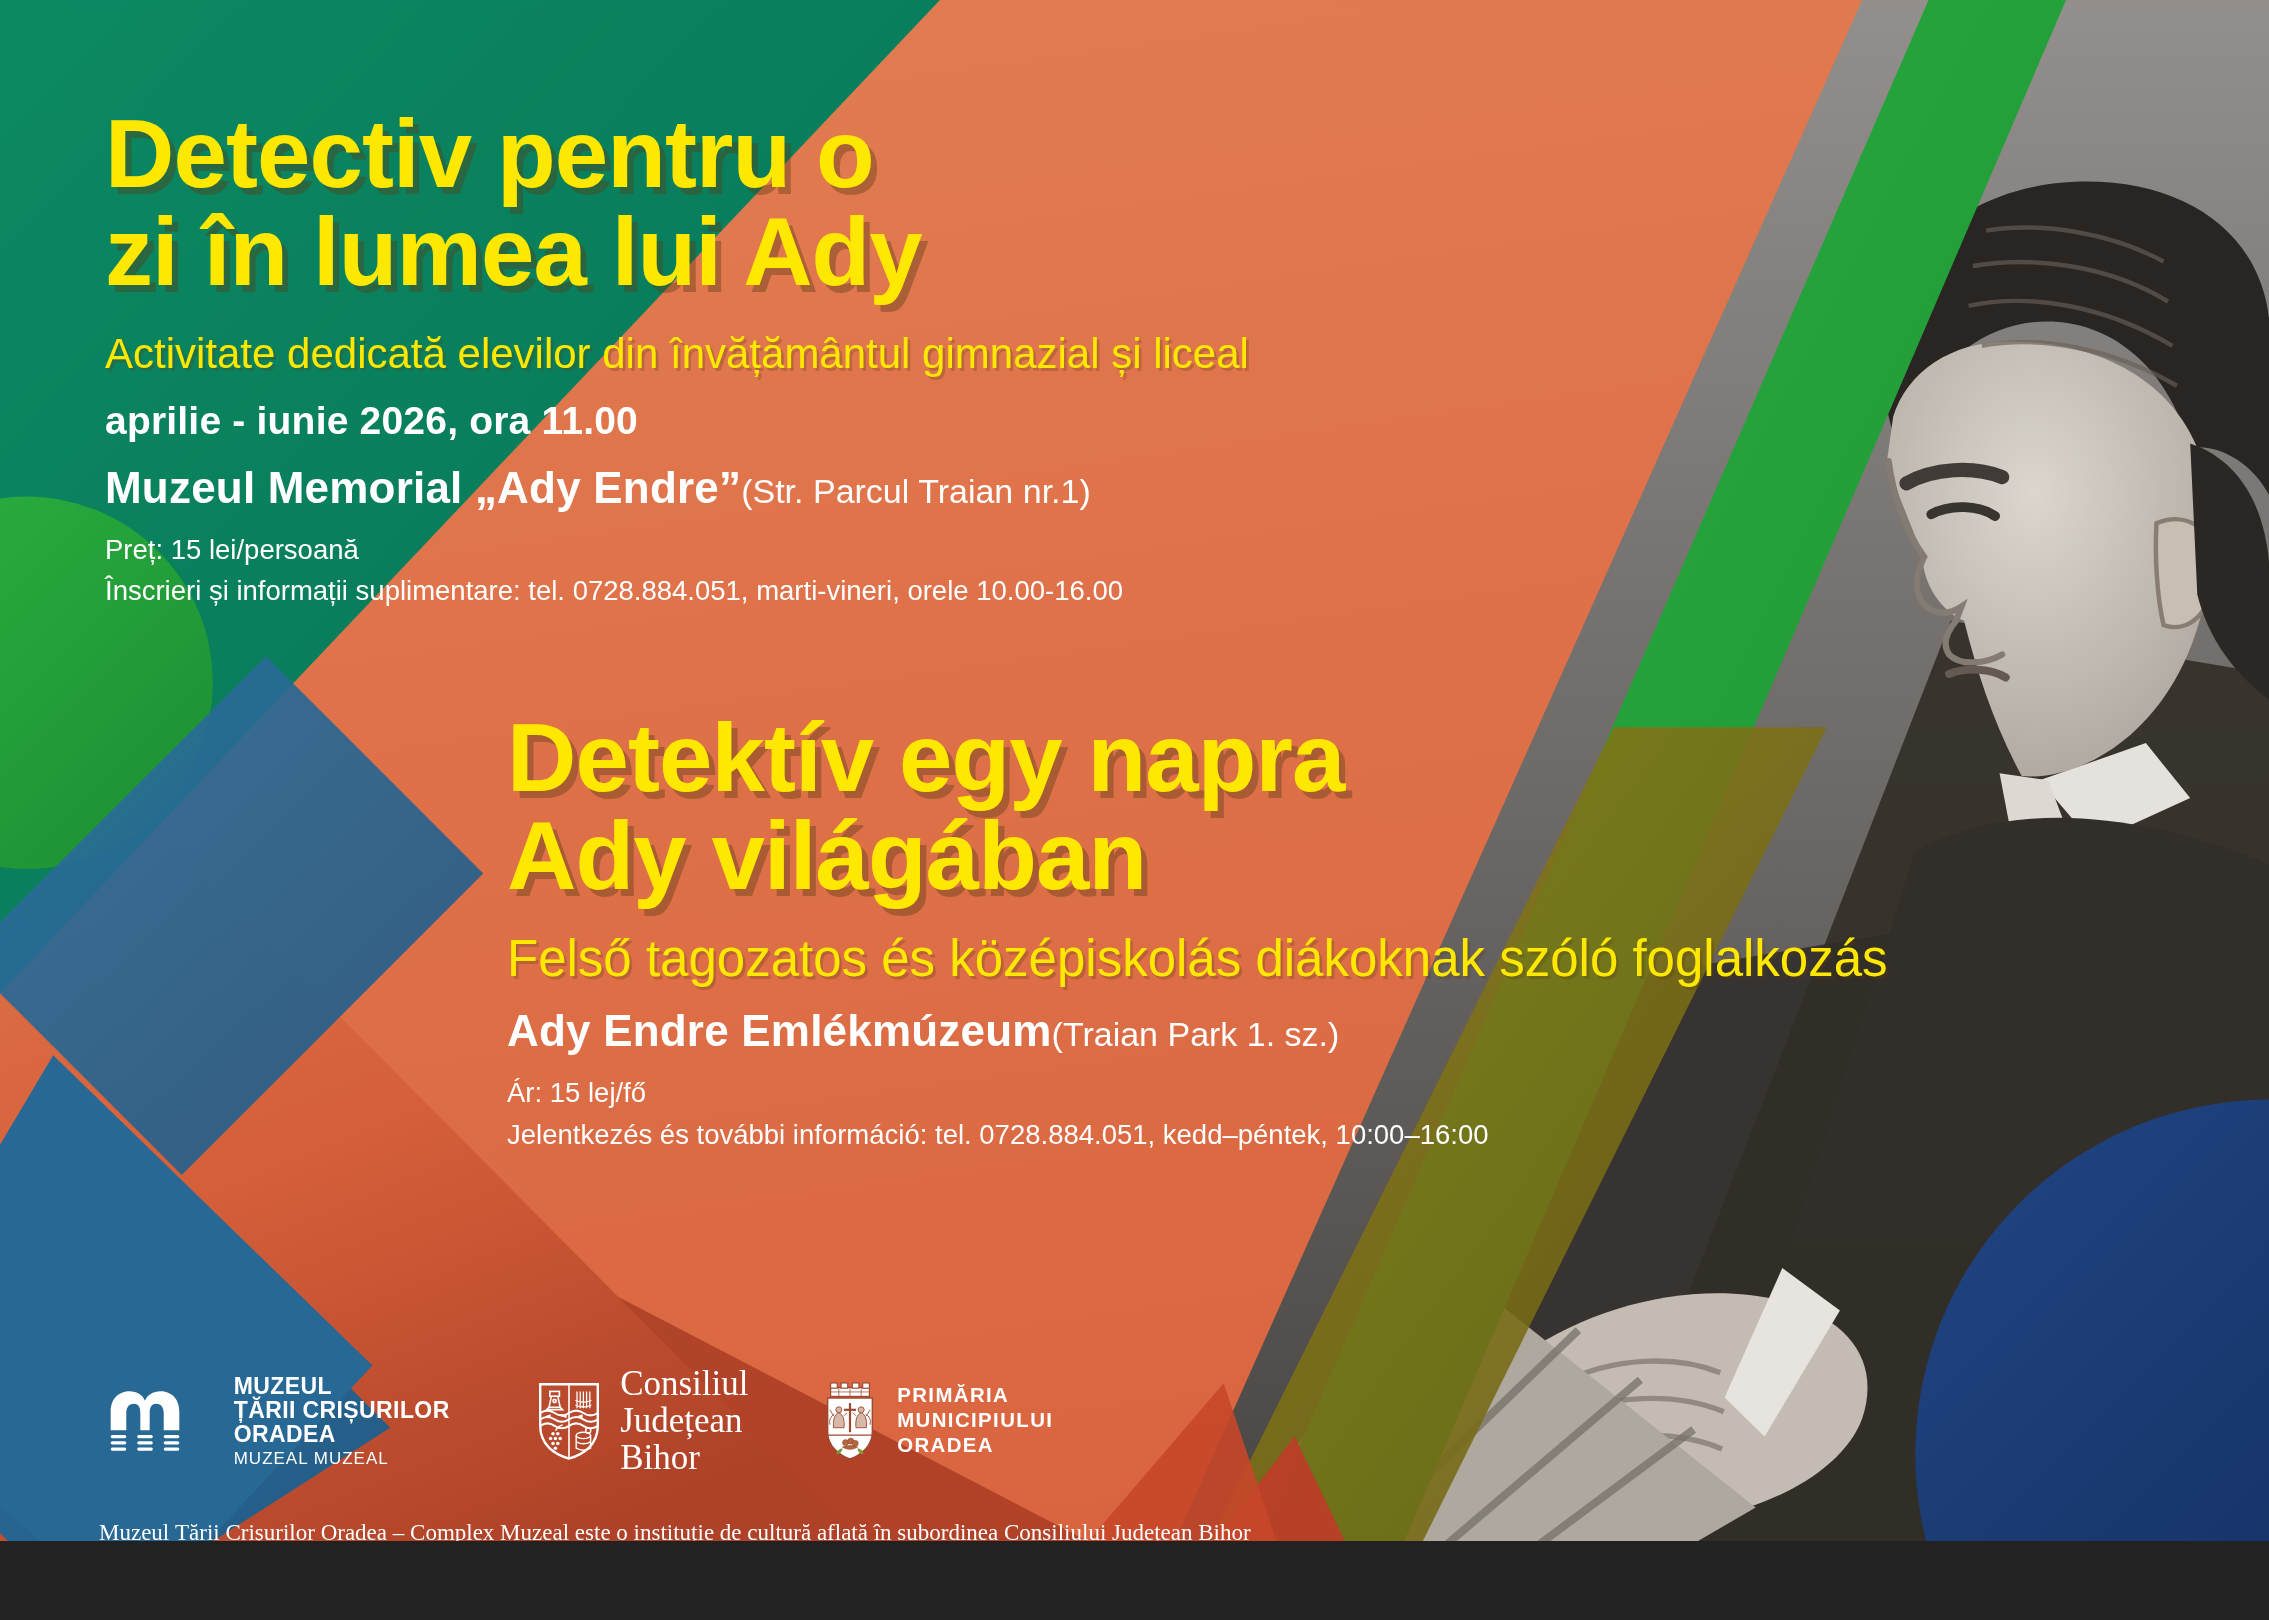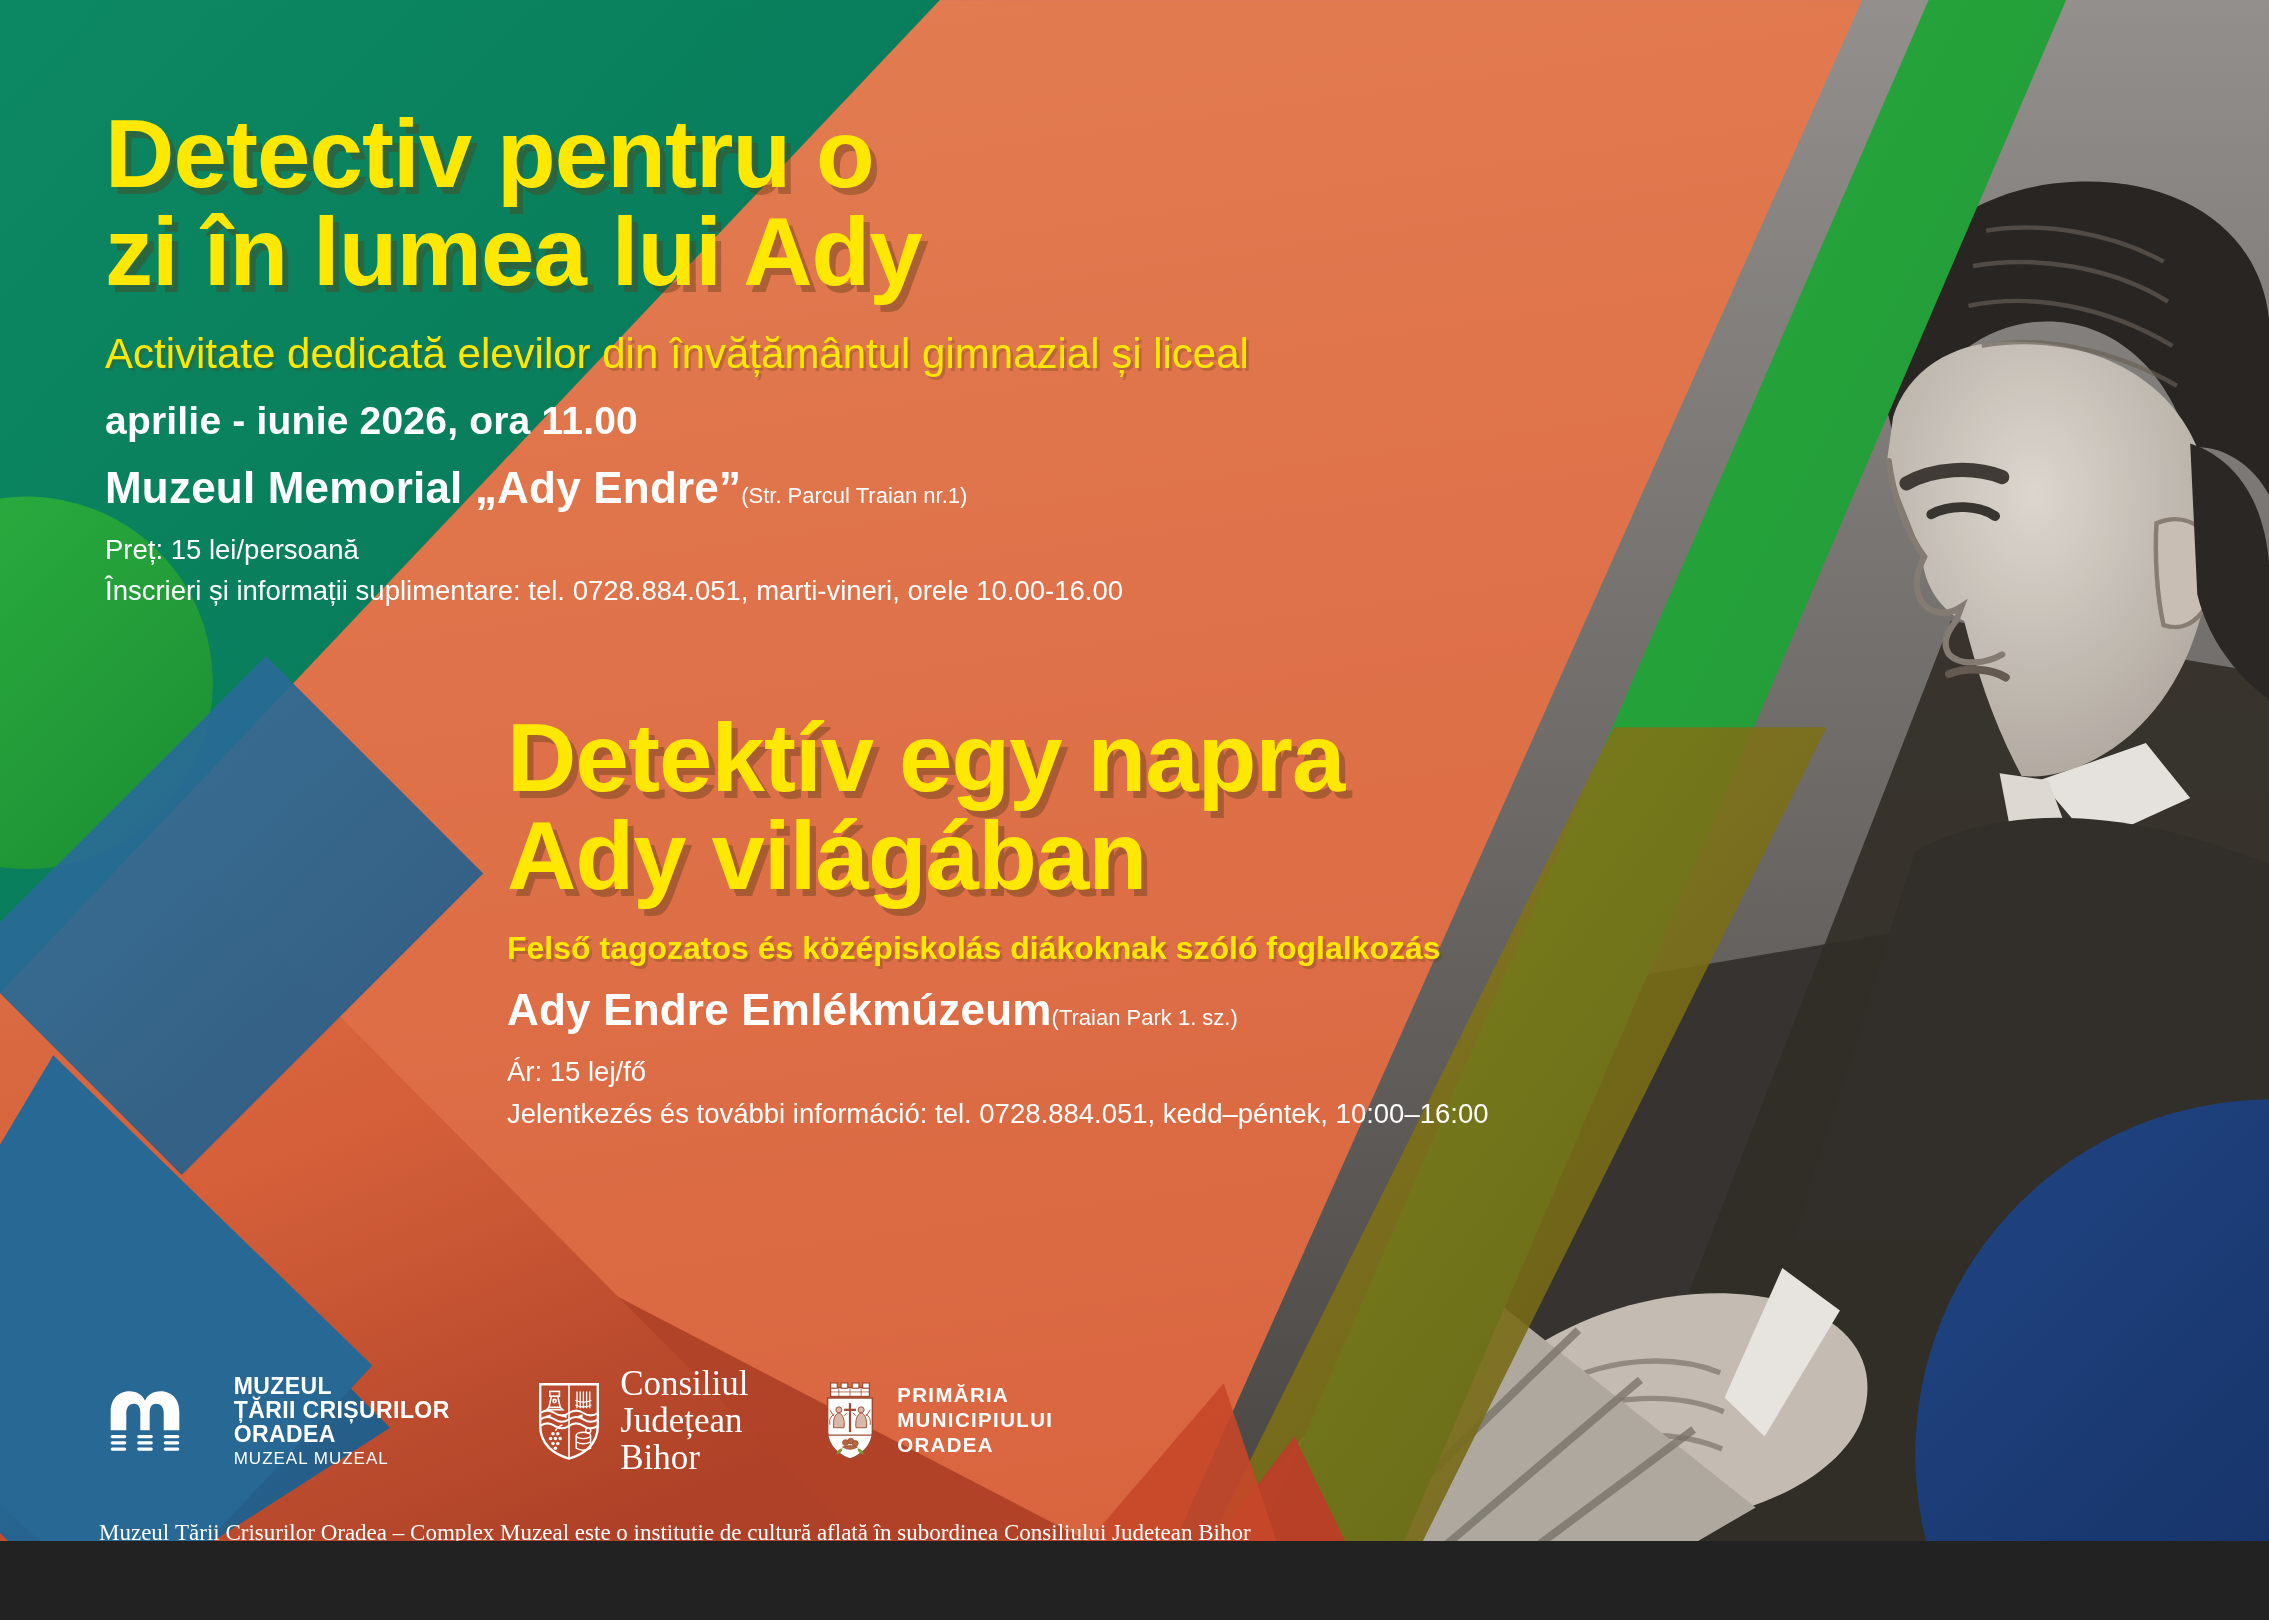--- a/index.html
+++ b/index.html
@@ -34,31 +34,31 @@
 
   .subtitle{
     color:#FFE800;
     font-size:42px;
     line-height:1.08;
     margin-top:30px;
     white-space:nowrap;
     text-shadow:2.7px 2.7px 0 rgba(90,60,20,.28);
     font-weight:400;
   }
-  .hu-block .subtitle{font-size:32px;margin-top:26.6px;font-weight:bold;}
+  .hu-block .subtitle{font-size:51px;margin-top:26.6px;}
 
   .line-date{
     color:#ffffff;font-weight:bold;font-size:39px;
     margin-top:23px;white-space:nowrap;letter-spacing:0.2px;
   }
   .line-venue{
     color:#ffffff;font-weight:bold;font-size:44px;
     margin-top:19.5px;white-space:nowrap;letter-spacing:0.2px;
   }
-  .line-venue .addr{font-weight:normal;font-size:22px;letter-spacing:0;}
+  .line-venue .addr{font-weight:normal;font-size:34px;letter-spacing:0;}
   .line-small{
     color:#ffffff;font-size:27.5px;margin-top:21px;white-space:nowrap;font-weight:400;
   }
   .line-small.tight{margin-top:9.8px;}
 
   
   .logos{position:absolute;left:106px;top:1365px;z-index:50;
          display:flex;align-items:center;gap:0;}
   .logo{display:flex;align-items:center;}
   .logo-mtc{margin-right:87px;}

